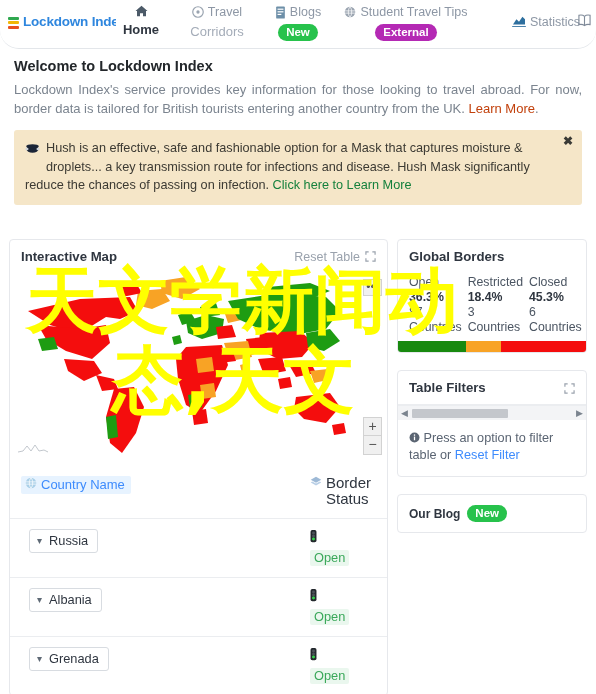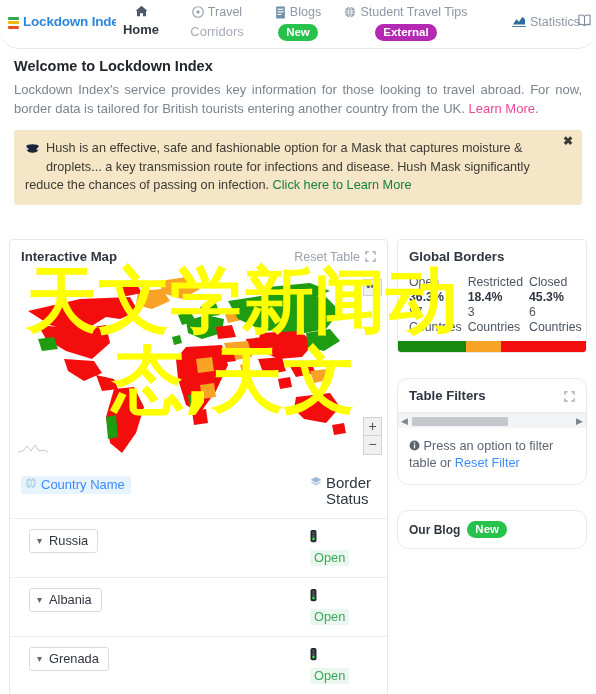--- a/index.html
+++ b/index.html
@@ -60,21 +60,21 @@
 
   
   .welcome { padding: 9px 14px 0 14px; }
   .welcome h1 {
     margin: 0 0 7px 0; font-size: 14.5px; font-weight: 700; color: #23272b;
   }
   .welcome p {
     margin: 0; font-size: 13px; line-height: 18.5px; color: #7b848f;
     text-align: justify;
   }
-  .welcome a { color: #ec4899; text-decoration: none; }
+  .welcome a { color: #c2410c; text-decoration: none; }
 
   
   .alert {
     position: relative;
     margin: 12px 14px 0 14px;
     background: #f5e6c8;
     border-radius: 3px;
     padding: 9px 28px 10px 11px;
     font-size: 12.7px; line-height: 18.5px; color: #3c3a33;
   }
@@ -96,21 +96,21 @@
   }
   .col-left { width: 379px; flex: 0 0 379px; }
   .col-right { width: 190px; flex: 0 0 190px; }
 
   .card {
     background: #fff;
     border: 1px solid #e6e8ec;
     border-radius: 4px;
     overflow: hidden;
   }
-  .card + .card { margin-top: 25px; border-radius: 11px; }
+  .card + .card { margin-top: 17px; }
 
   .card-head {
     display: flex; align-items: center; justify-content: space-between;
     padding: 9px 11px 9px 11px;
     font-size: 13.2px; font-weight: 600; color: #2f3640;
   }
   .card-head.bordered { border-bottom: 1px solid #ebedf0; }
   .head-right {
     display: flex; align-items: center; gap: 5px;
     font-size: 12.5px; font-weight: 400; color: #9aa2ad; cursor: pointer;

